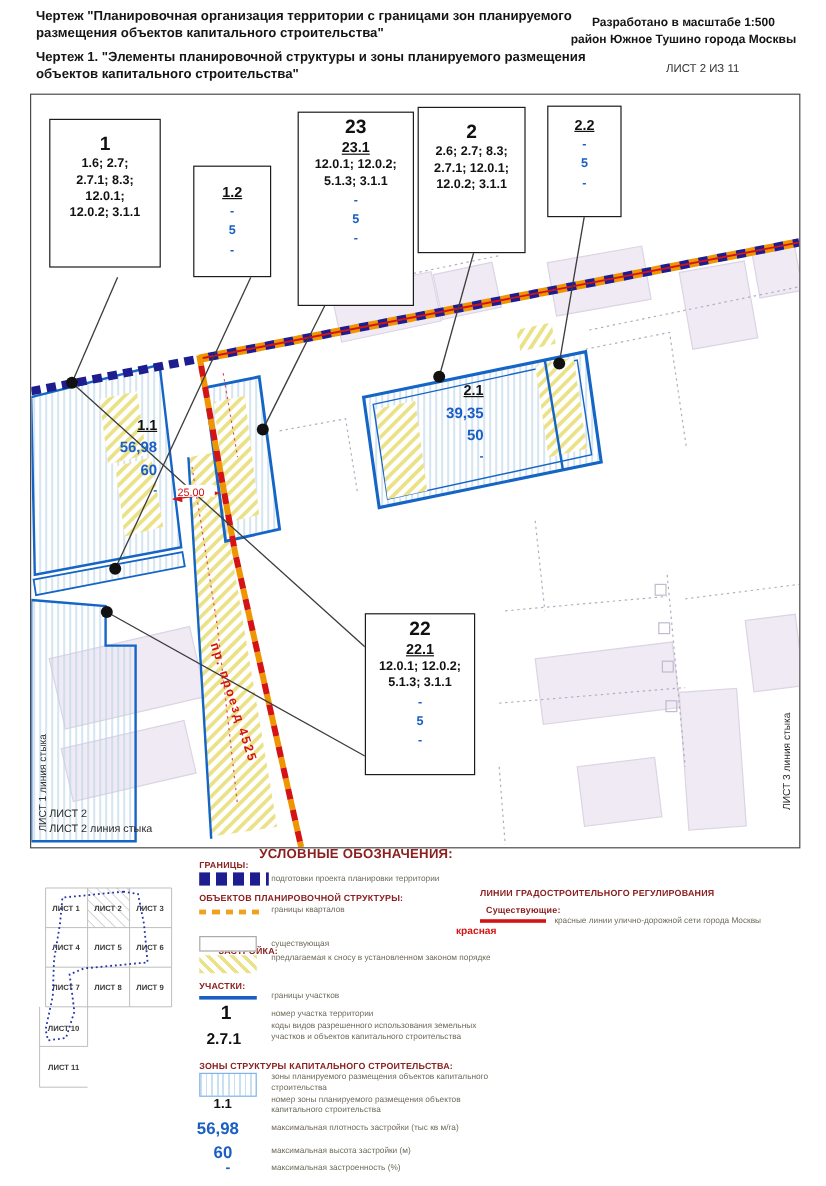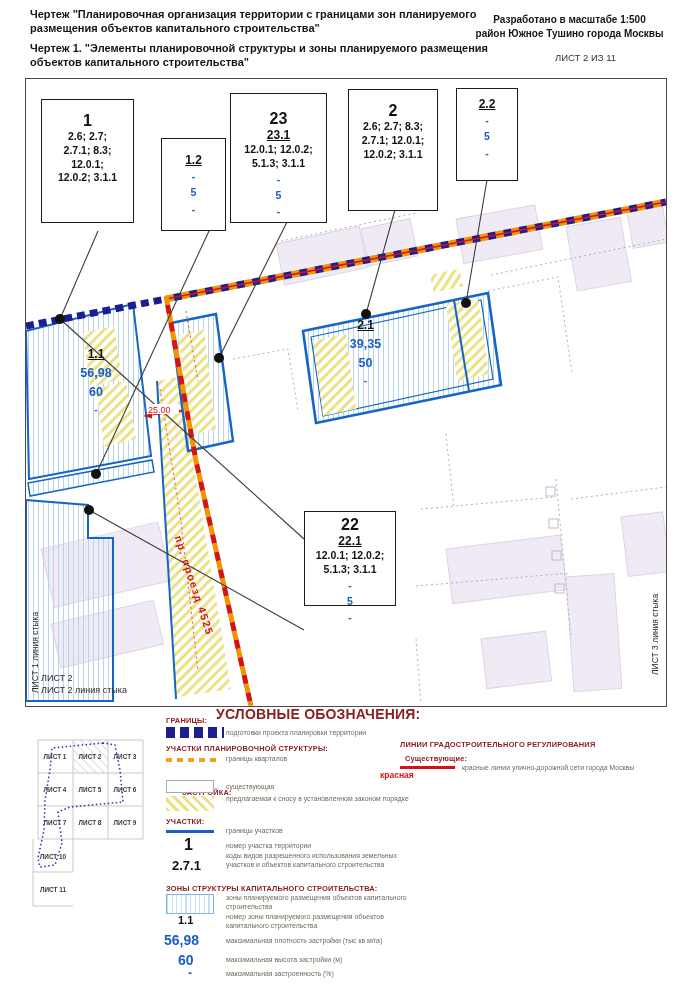--- a/index.html
+++ b/index.html
@@ -13,30 +13,30 @@
   
   #map{left:25px;top:78px;width:640px;height:627px;border:1px solid #4a4a4a;background:#fff;overflow:hidden;}
   #mapsvg{position:absolute;left:0;top:0;}
   
   .callout{border:1.3px solid #1c1c1c;background:#fff;text-align:center;box-sizing:border-box;}
   .co-num{font-weight:bold;font-size:16px;line-height:1.15;}
   .co-zone{font-weight:bold;font-size:12px;text-decoration:underline;line-height:1.25;}
   .co-code{font-weight:bold;font-size:10.5px;line-height:1.3;white-space:nowrap;}
   .co-val{font-weight:bold;font-size:10.5px;color:#1b5fc4;line-height:1.55;}
   
-  .zlabel{text-align:center;line-height:1.55;}
+  .zlabel{text-align:right;line-height:1.55;}
   .z-num{font-weight:bold;font-size:12px;color:#111;text-decoration:underline;}
   .z-val{font-weight:bold;font-size:12.5px;color:#1b5fc4;}
   .z-dash{font-weight:bold;font-size:10px;color:#1b5fc4;}
   .vlabel{transform:rotate(-90deg);transform-origin:0 0;white-space:nowrap;font-size:8.5px;color:#2b2b2b;}
   .blabel{font-size:9px;color:#2b2b2b;white-space:nowrap;}
   .roadlabel{transform:rotate(72deg);transform-origin:0 0;white-space:nowrap;
              color:#d41414;font-weight:600;font-size:10.5px;letter-spacing:1.5px;}
   
-  .lg-title{font-weight:bold;font-size:14px;color:#8c2020;letter-spacing:.2px;}
+  .lg-title{font-weight:bold;font-size:11px;color:#8c2020;letter-spacing:.2px;}
   .lg-head{font-weight:bold;font-size:7.4px;color:#8c2020;letter-spacing:.2px;white-space:nowrap;}
   .lg-desc{font-size:6.9px;color:#6f6a5c;line-height:1.3;}
   .lg-sym-num{font-weight:bold;color:#111;}
   .lg-blue{font-weight:bold;color:#1b5fc4;}
   .sw{box-sizing:border-box;}
   .sw-granitsy{width:58px;height:11px;background:repeating-linear-gradient(90deg,#1d1d8f 0 9px,transparent 9px 14px);}
   .sw-kvartal{width:52px;height:4px;background:repeating-linear-gradient(90deg,#f0a11e 0 6px,transparent 6px 11px);}
   .sw-exist{width:48px;height:13px;border:1px solid #aaa;background:#fefefe;}
   .sw-demol{width:48px;height:15px;background:repeating-linear-gradient(45deg,#ebe288 0 3px,#ffffff 3px 7px);}
   .sw-uchastok{width:48px;height:3px;background:#1b5fc4;}
@@ -152,34 +152,34 @@
         <line x1="118" y1="337" x2="157" y2="332" stroke="#d41414" stroke-width="1"></line>
         <polygon points="118,337 126,333.6 126,339.6" fill="#d41414"></polygon>
         <polygon points="157,332 149,329 149,335" fill="#d41414"></polygon>
         <rect x="121" y="325" width="32" height="10" fill="#fff"></rect>
         <text x="122" y="334" font-size="9" fill="#d41414">25.00</text>
       </g>
     </svg>
 
     <div class="abs callout" style="left:15px;top:20px;width:93px;height:124px;padding-top:12px;">
       <div class="co-num">1</div>
-      <div class="co-code">2.6; 2.7;</div>
+      <div class="co-code">1.6; 2.7;</div>
       <div class="co-code">2.7.1; 8.3;</div>
       <div class="co-code">12.0.1;</div>
       <div class="co-code">12.0.2; 3.1.1</div>
     </div>
 
     <div class="abs callout" style="left:135px;top:59px;width:65px;height:93px;padding-top:14px;">
       <div class="co-zone">1.2</div>
       <div class="co-val">-</div>
       <div class="co-val">5</div>
       <div class="co-val">-</div>
     </div>
 
-    <div class="abs callout" style="left:204px;top:14px;width:97px;height:130px;padding-top:16px;">
+    <div class="abs callout" style="left:222px;top:14px;width:97px;height:162px;padding-top:4px;">
       <div class="co-num">23</div>
       <div class="co-zone">23.1</div>
       <div class="co-code">12.0.1; 12.0.2;</div>
       <div class="co-code">5.1.3; 3.1.1</div>
       <div class="co-val">-</div>
       <div class="co-val">5</div>
       <div class="co-val">-</div>
     </div>
 
     <div class="abs callout" style="left:322px;top:10px;width:90px;height:122px;padding-top:12px;">
@@ -189,21 +189,21 @@
       <div class="co-code">12.0.2; 3.1.1</div>
     </div>
 
     <div class="abs callout" style="left:430px;top:9px;width:62px;height:93px;padding-top:8px;">
       <div class="co-zone">2.2</div>
       <div class="co-val">-</div>
       <div class="co-val">5</div>
       <div class="co-val">-</div>
     </div>
 
-    <div class="abs callout" style="left:278px;top:432px;width:92px;height:95px;padding-top:4px;">
+    <div class="abs callout" style="left:278px;top:432px;width:92px;height:135px;padding-top:4px;">
       <div class="co-num">22</div>
       <div class="co-zone">22.1</div>
       <div class="co-code">12.0.1; 12.0.2;</div>
       <div class="co-code">5.1.3; 3.1.1</div>
       <div class="co-val">-</div>
       <div class="co-val">5</div>
       <div class="co-val">-</div>
     </div>
 
     <div class="abs zlabel" style="left:35px;top:266px;width:70px;">
@@ -226,21 +226,21 @@
     <div class="abs blabel" style="left:15px;top:606px;">ЛИСТ 2 линия стыка</div>
     <div class="abs vlabel" style="left:624px;top:596px;">ЛИСТ 3 линия стыка</div>
   </div>
 
   <div class="abs lg-title" style="left:216px;top:706px;">УСЛОВНЫЕ ОБОЗНАЧЕНИЯ:</div>
 
   <div class="abs lg-head" style="left:166px;top:716px;">ГРАНИЦЫ:</div>
   <div class="abs sw sw-granitsy" style="left:166px;top:727px;"></div>
   <div class="abs lg-desc" style="left:226px;top:729px;width:200px;">подготовки проекта планировки территории</div>
 
-  <div class="abs lg-head" style="left:166px;top:744px;">УЧАСТКИ ПЛАНИРОВОЧНОЙ СТРУКТУРЫ:</div>
+  <div class="abs lg-head" style="left:166px;top:744px;">ОБЪЕКТОВ ПЛАНИРОВОЧНОЙ СТРУКТУРЫ:</div>
   <div class="abs sw sw-kvartal" style="left:166px;top:758px;"></div>
   <div class="abs lg-desc" style="left:226px;top:755px;width:200px;">границы кварталов</div>
 
   <div class="abs lg-head" style="left:166px;top:788px;margin-left:16px;">ЗАСТРОЙКА:</div>
   <div class="abs sw sw-exist" style="left:166px;top:780px;"></div>
   <div class="abs lg-desc" style="left:226px;top:783px;width:200px;">существующая</div>
   <div class="abs sw sw-demol" style="left:166px;top:796px;"></div>
   <div class="abs lg-desc" style="left:226px;top:795px;width:190px;">предлагаемая к сносу в установленном законом порядке</div>
 
   <div class="abs lg-head" style="left:166px;top:817px;">УЧАСТКИ:</div>

